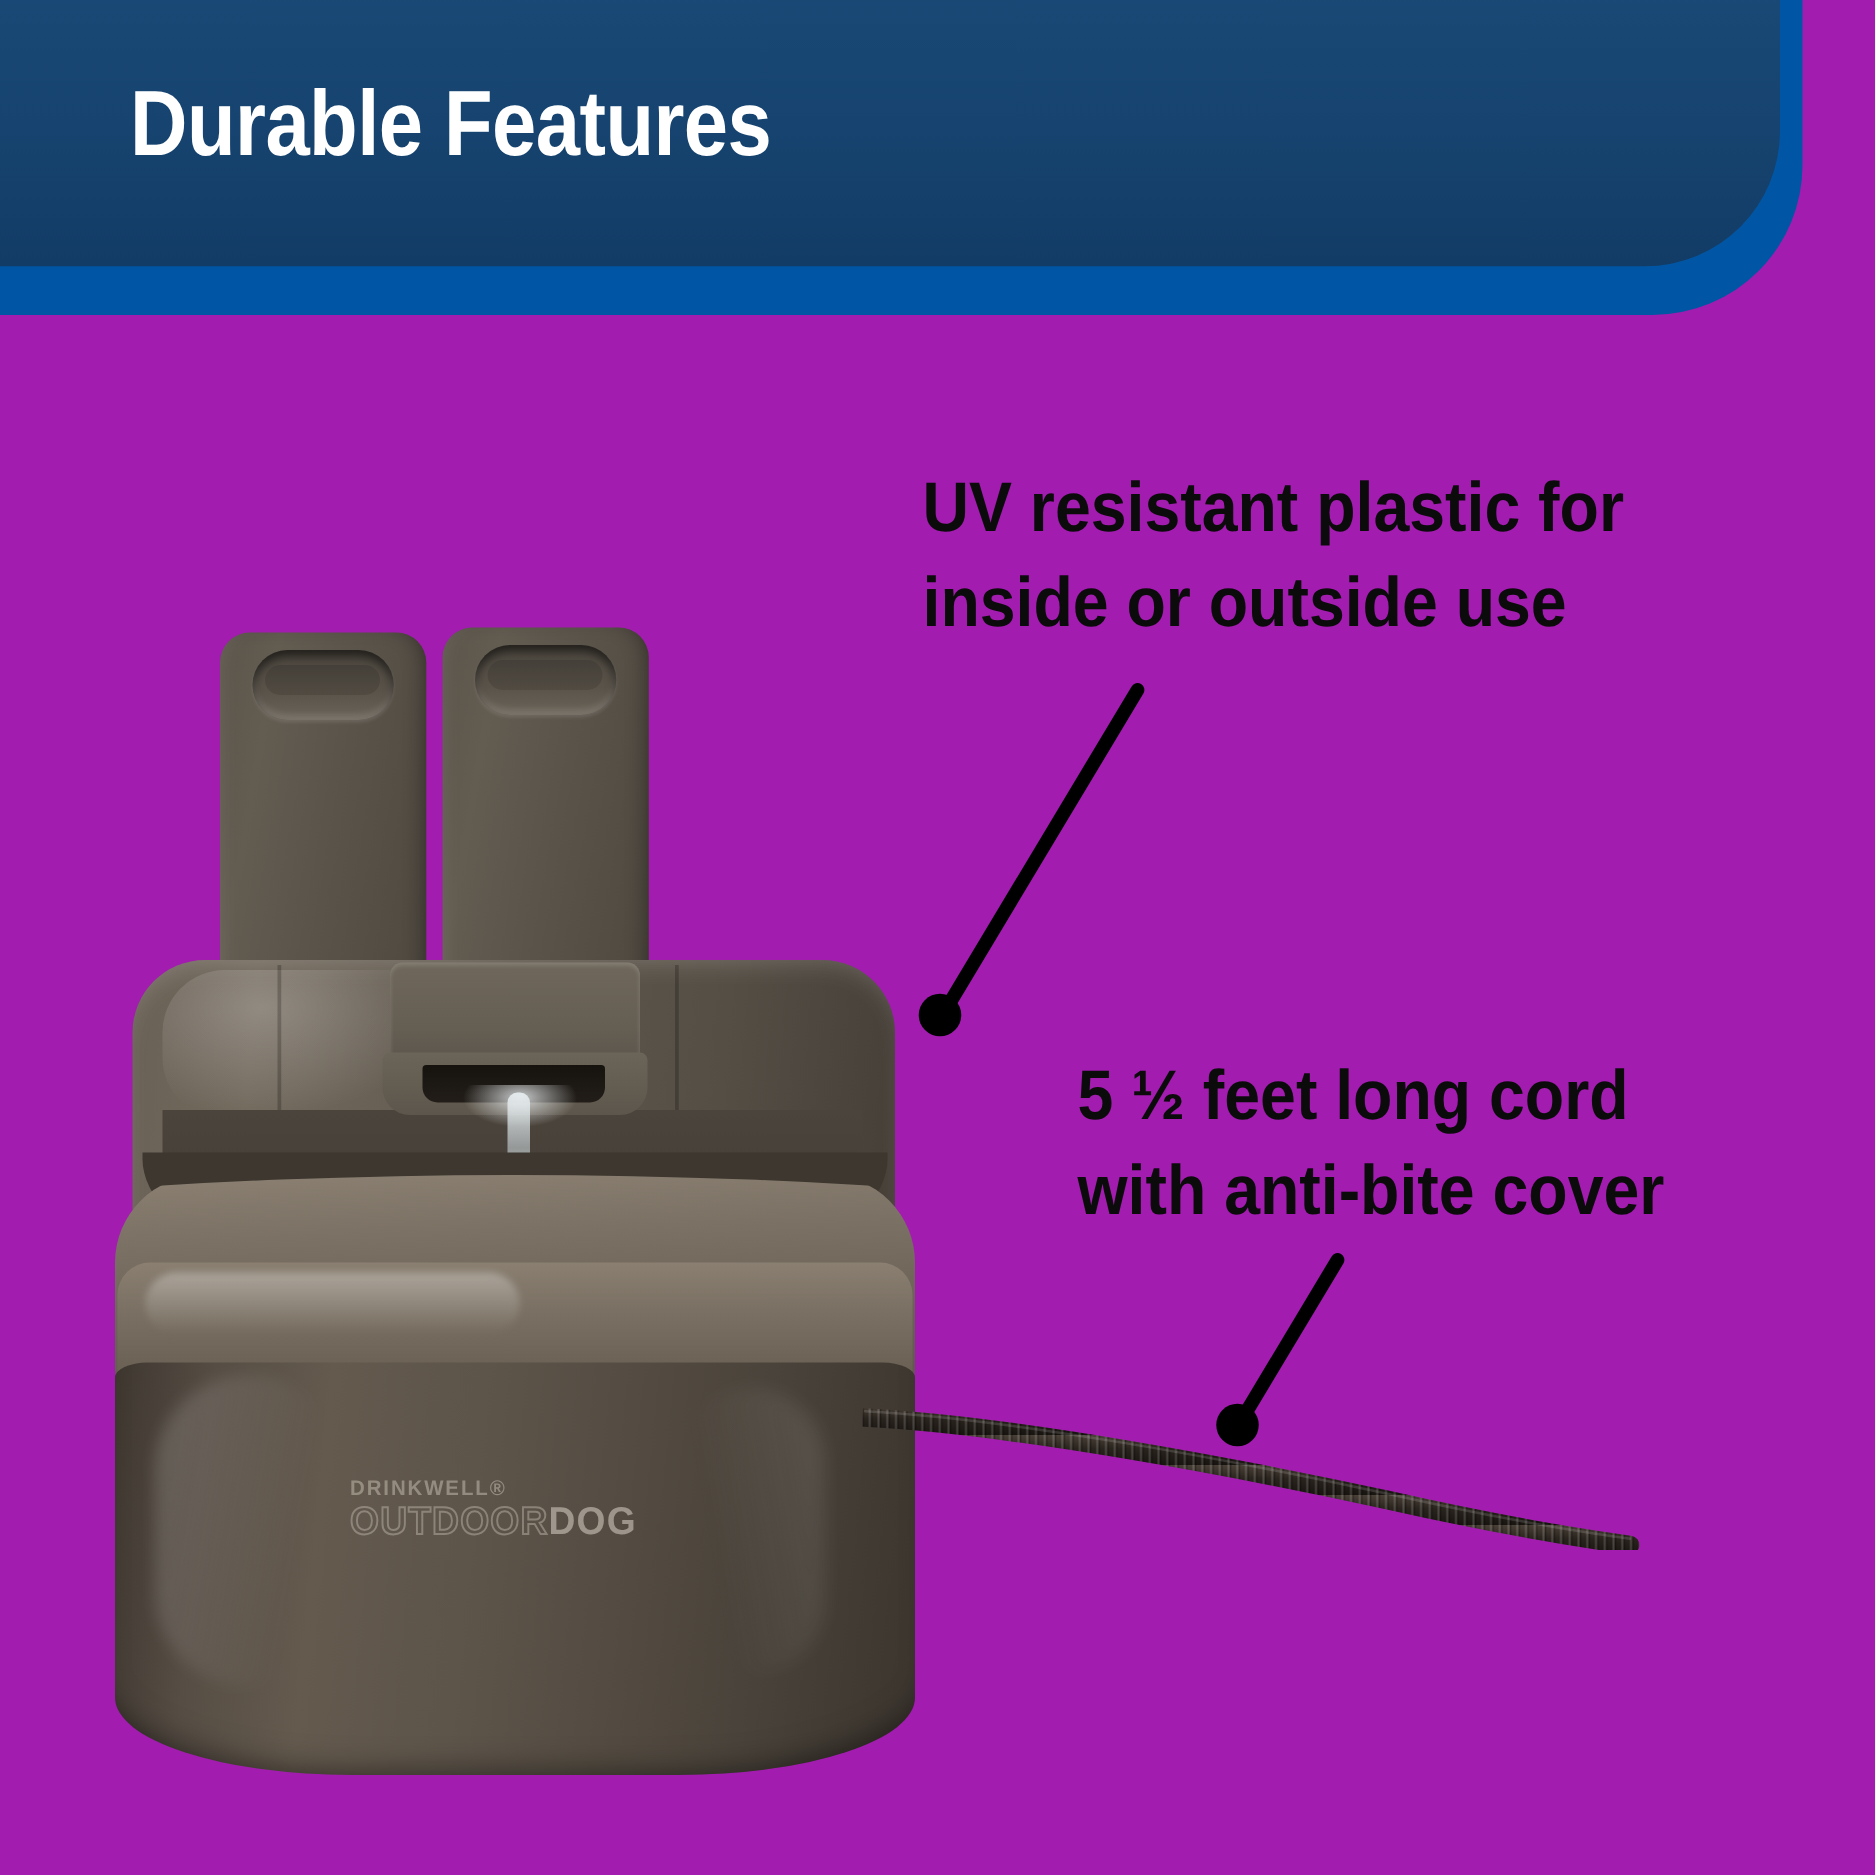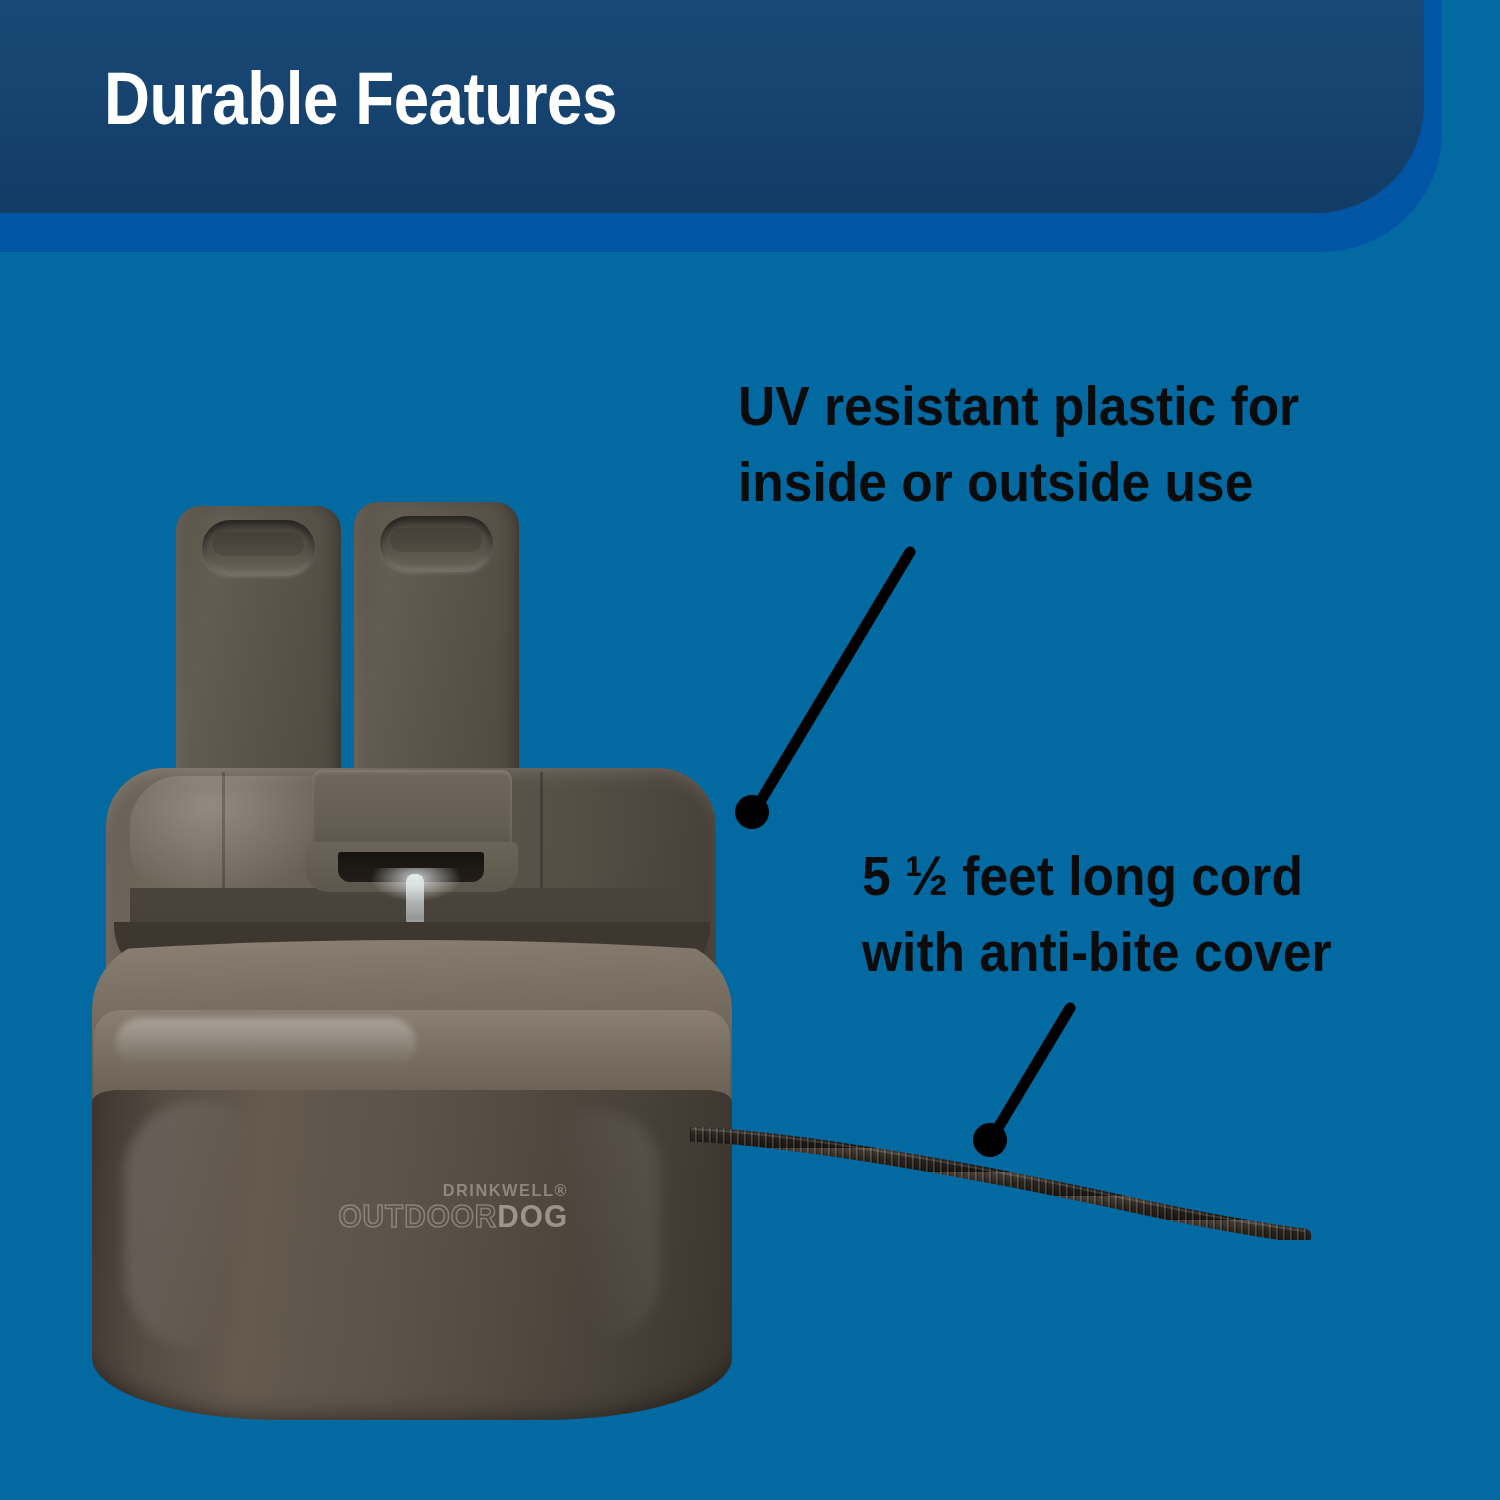--- a/index.html
+++ b/index.html
@@ -4,21 +4,21 @@
 <title>Durable Features</title>
 <style>
   html,body{margin:0;padding:0;}
   body{
     width:1500px;height:1500px;
     background:#ffffff;
     font-family:"Liberation Sans","DejaVu Sans",sans-serif;
     overflow:hidden;
     position:relative;
   }
-  #stage{position:absolute;left:0;top:0;width:1500px;height:1500px;overflow:hidden;background:#0369a1;}
+  #stage{position:absolute;left:0;top:0;width:1500px;height:1500px;overflow:hidden;background:#a21caf;}
 
   
   .header-wrap{position:absolute;left:0;top:0;width:1500px;height:260px;}
   .band-back{
     position:absolute;left:-40px;top:-30px;width:1482px;height:282px;
     background:#0056a4;
     border-bottom-right-radius:120px;
   }
   .band-front{
     position:absolute;left:-40px;top:-30px;width:1464px;height:243px;
@@ -51,21 +51,21 @@
   .callout .ln{display:block;}
   #callout-uv{left:738px;top:368px;}
   #callout-cord{left:862px;top:838px;}
 
   
   .leader{position:absolute;overflow:visible;}
   #leader-uv{left:700px;top:520px;width:300px;height:340px;}
   #leader-cord{left:940px;top:980px;width:220px;height:200px;}
 
   
-  #product{position:absolute;left:70px;top:470px;width:720px;height:950px;text-align:right;}
+  #product{position:absolute;left:70px;top:470px;width:720px;height:950px;}
 
   
   .tank{
     position:absolute;
     background:linear-gradient(100deg,#5c554b 0%,#635c51 22%,#5a534a 55%,#4e483f 100%);
     border-radius:24px 24px 4px 4px;
     box-shadow:inset -10px 0 18px -10px rgba(0,0,0,.45),
                inset 10px 0 16px -10px rgba(255,255,255,.10);
   }
   #tank-left{left:106px;top:36px;width:165px;height:300px;}

